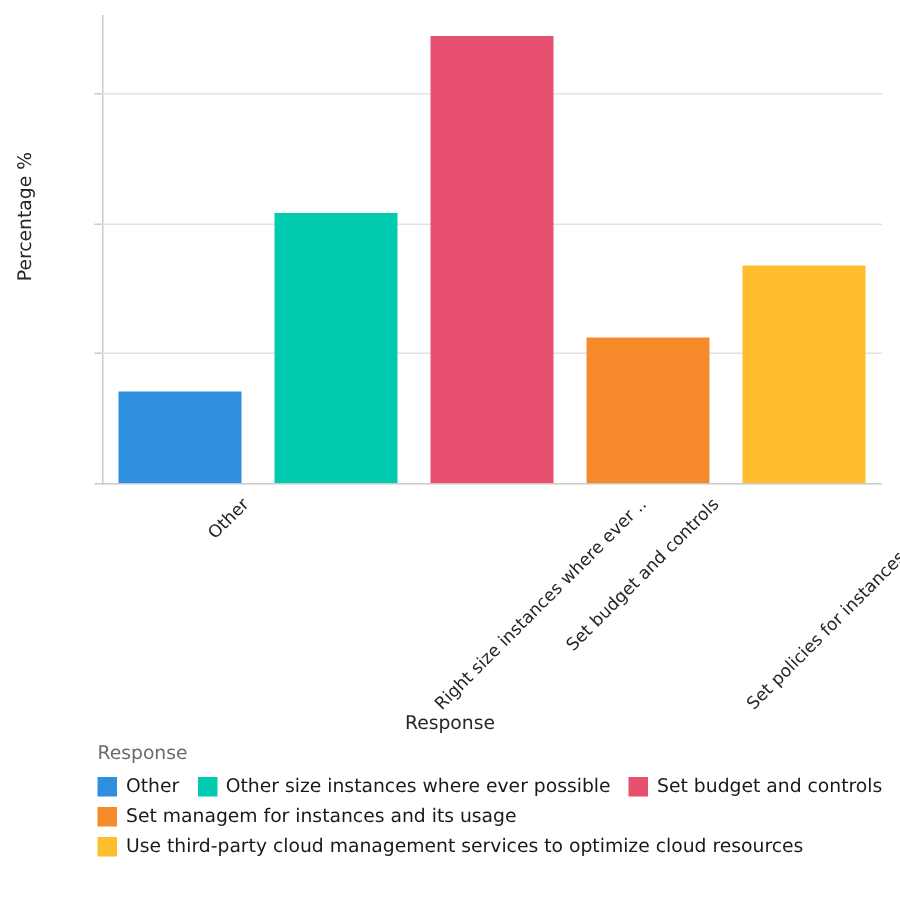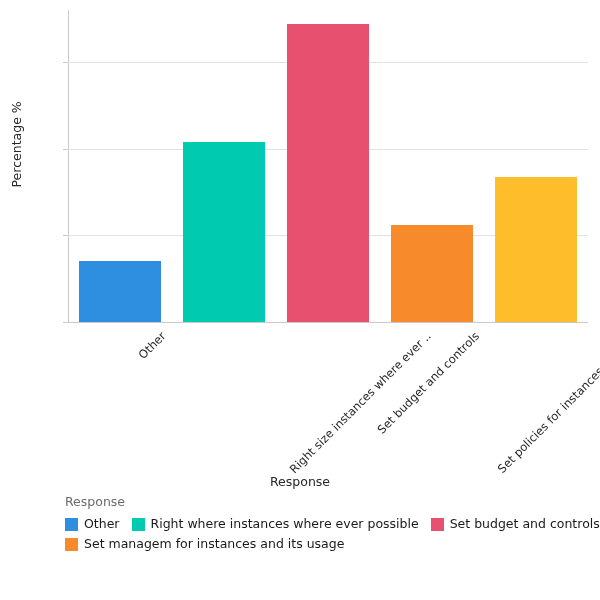--- a/index.html
+++ b/index.html
@@ -174,29 +174,35 @@
   <div class="legend">
     <div class="legend-title">Response</div>
     <div id="legend-rows">
         <div class="legend-row">
           <div class="legend-item">
             <span class="legend-swatch" style="background: rgb(46, 143, 224);"></span>
             <span class="legend-label">Other</span>
           </div>
           <div class="legend-item">
             <span class="legend-swatch" style="background: rgb(0, 203, 176);"></span>
-            <span class="legend-label">Right where instances where ever possible</span>
+            <span class="legend-label">Other size instances where ever possible</span>
           </div>
           <div class="legend-item">
             <span class="legend-swatch" style="background: rgb(232, 80, 111);"></span>
             <span class="legend-label">Set budget and controls</span>
           </div>
         </div>
         <div class="legend-row">
           <div class="legend-item">
             <span class="legend-swatch" style="background: rgb(247, 139, 43);"></span>
             <span class="legend-label">Set managem for instances and its usage</span>
+          </div>
+        </div>
+        <div class="legend-row">
+          <div class="legend-item">
+            <span class="legend-swatch" style="background: rgb(254, 189, 43);"></span>
+            <span class="legend-label">Use third-party cloud management services to optimize cloud resources</span>
           </div>
         </div>
       </div>
   </div>
 
 </div>
 
 </body></html>

